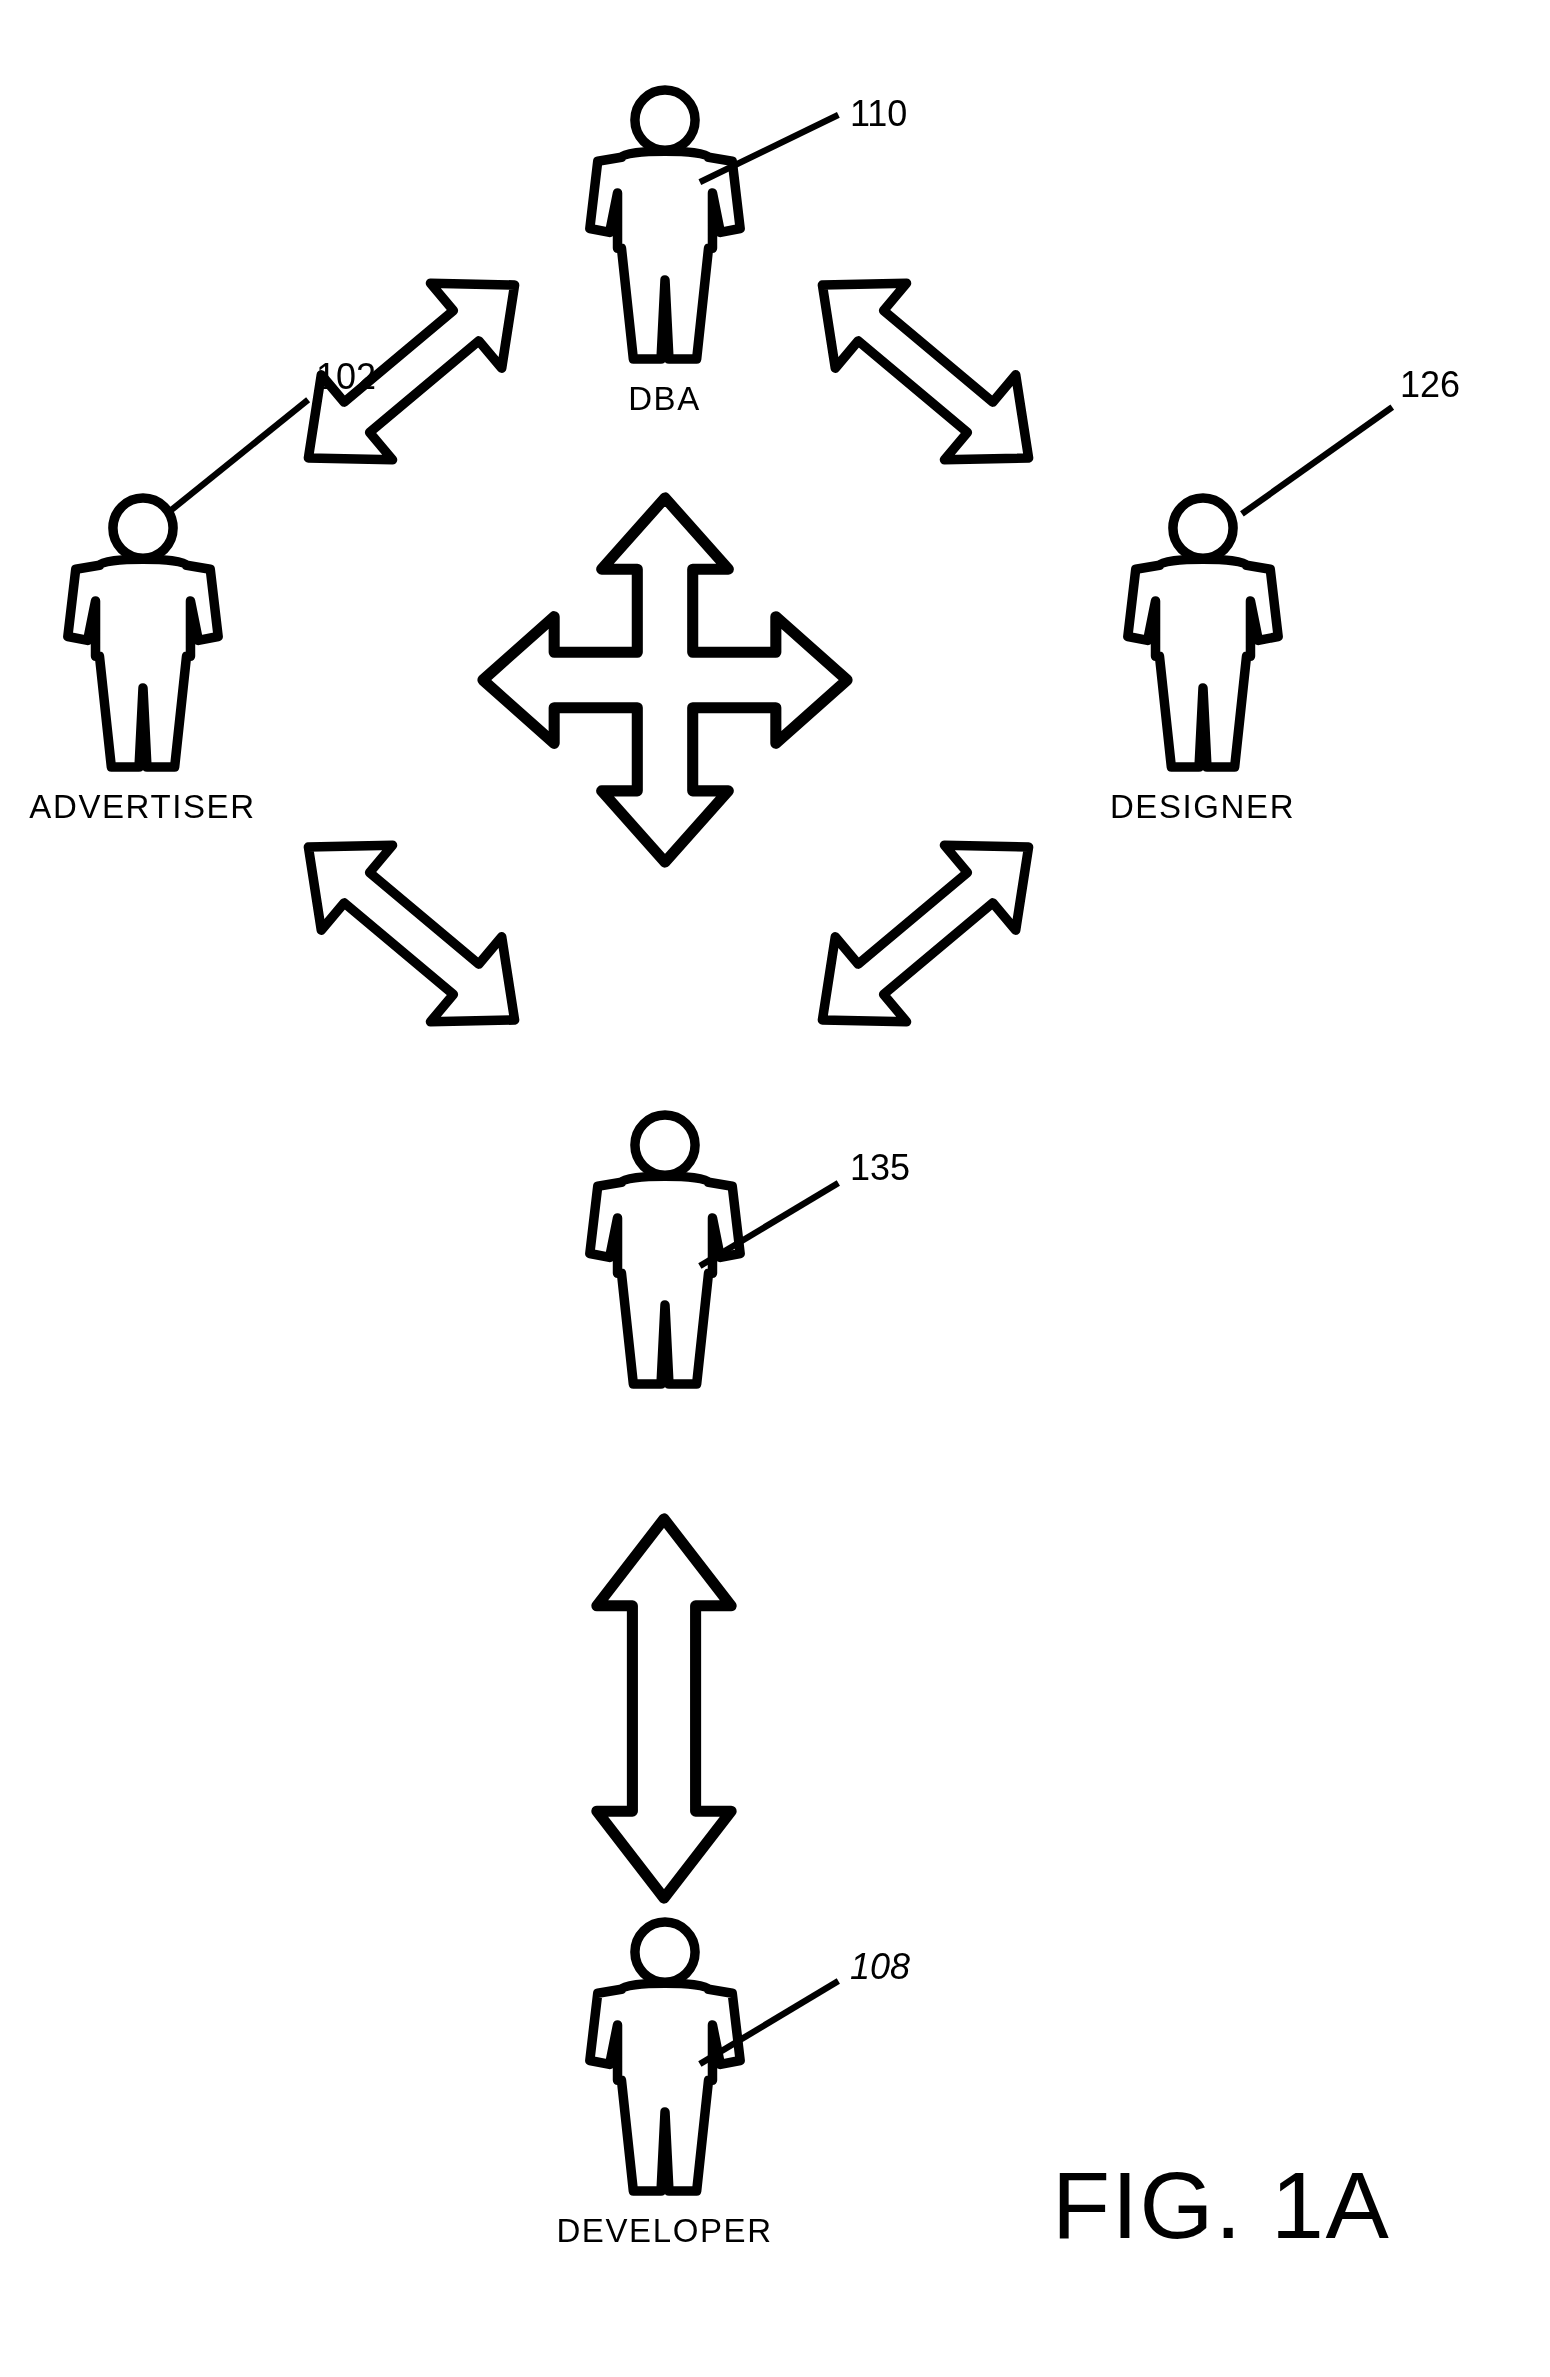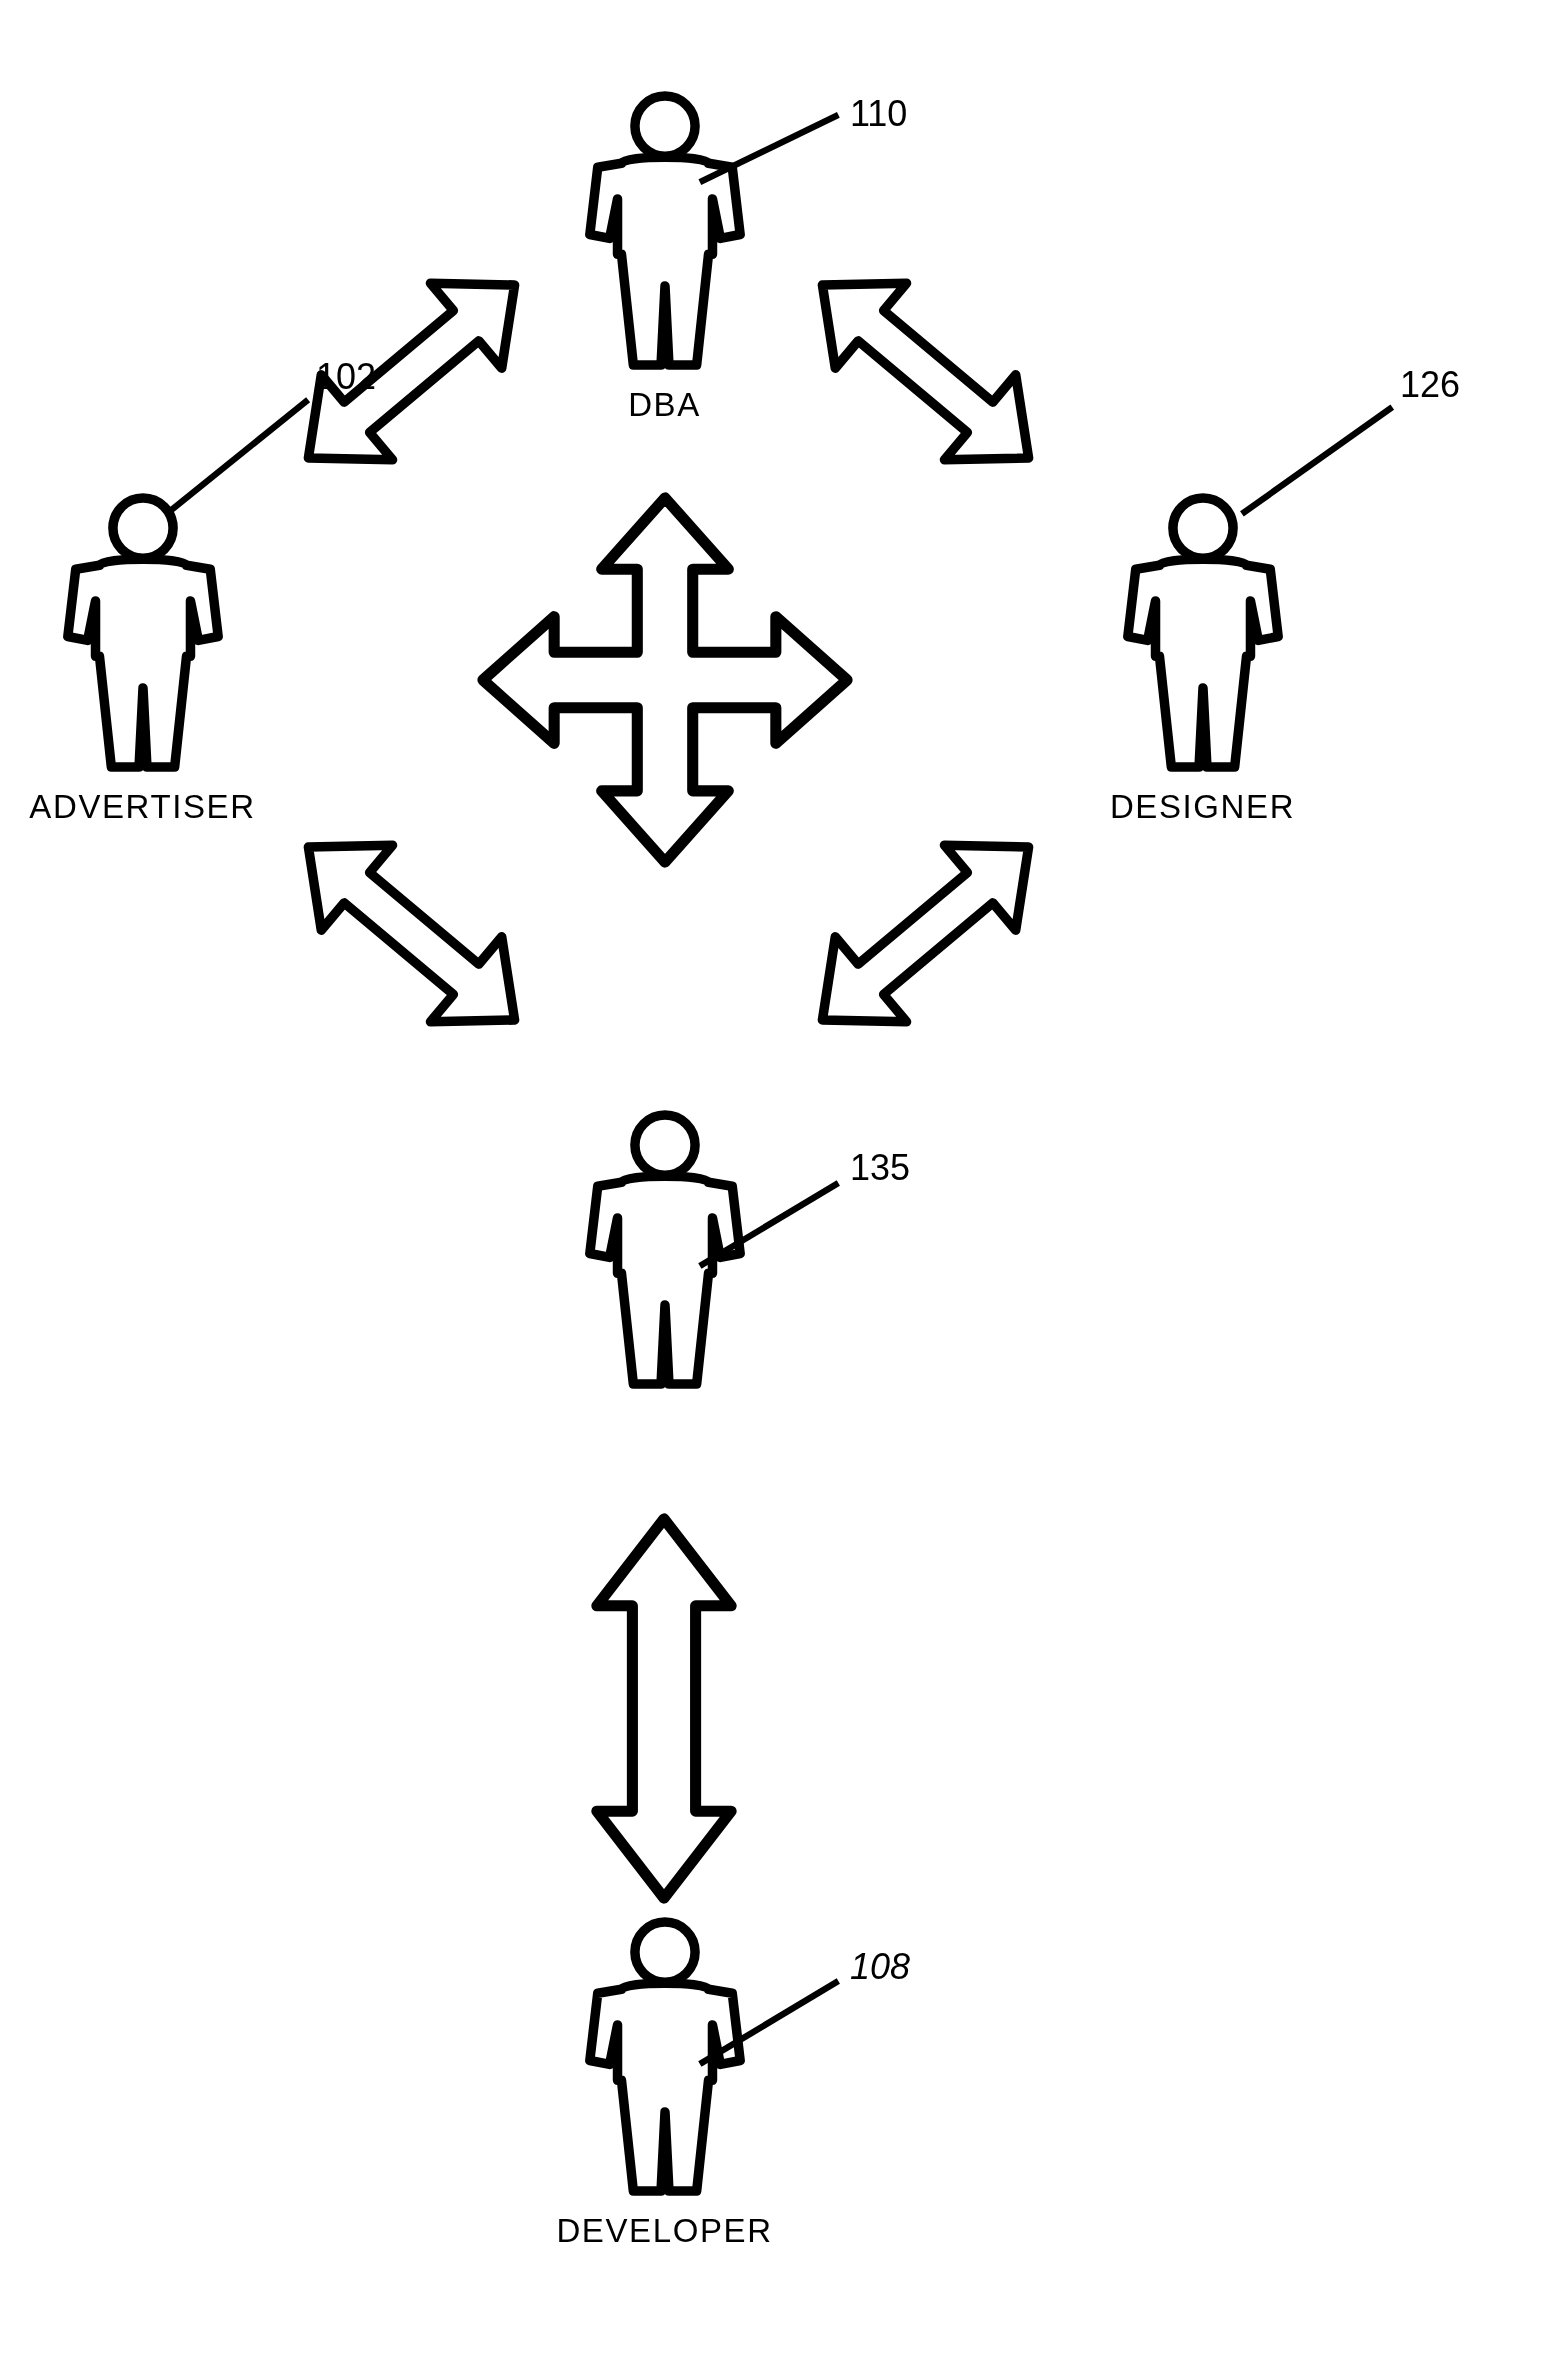--- a/index.html
+++ b/index.html
@@ -48,21 +48,21 @@
     font-size: 95px;
     font-weight: 400;
     letter-spacing: 1.6px;
   }
 </style>
 </head>
 <body>
 
 <div class="page">
 
-  <div class="actor" style="left:546px; top:88px; width:237px;">
+  <div class="actor" style="left:546px; top:82px; width:237px;">
     <svg width="182" height="293" viewBox="0 0 230 370">
       <g fill="none" stroke="#000" stroke-width="12" stroke-linejoin="round" stroke-linecap="round">
         <circle cx="115" cy="48" r="38"></circle>
 
         <path d="M60 95
                  C60 85 170 85 170 95
                  L200 100
                  L210 185
                  L185 190
                  L175 140
@@ -272,15 +272,16 @@
              L140 380
              L185 380
              L100 490
              L15 380
              L60 380
              L60 120
              L15 120
              Z" fill="none" stroke="#000" stroke-width="14" stroke-linejoin="round"></path>
   </svg>
 
+  <div class="fig-label" style="left:1052px; top:2151px;">FIG. 1A</div>
 
 </div>
 
 
 </body></html>

